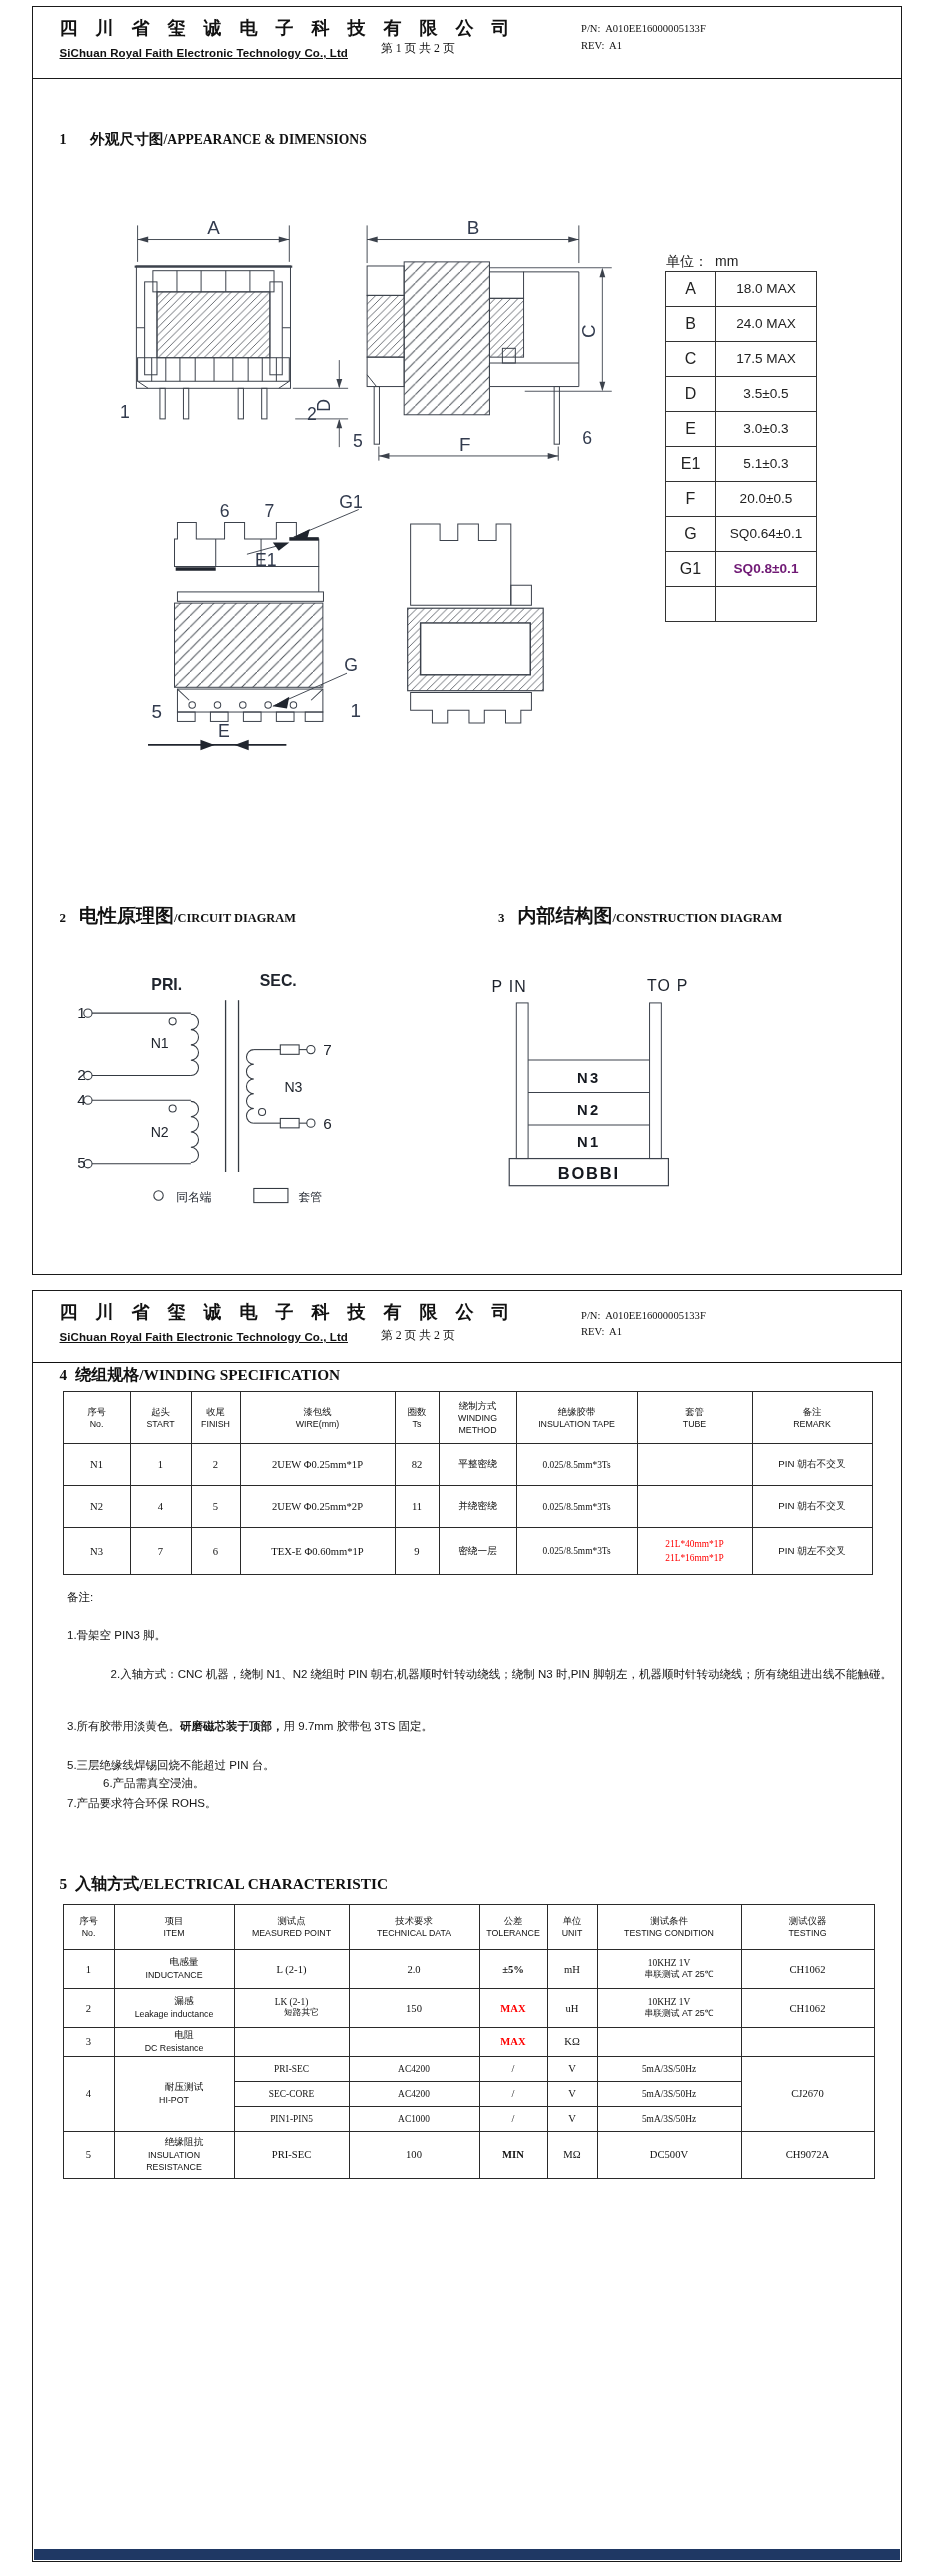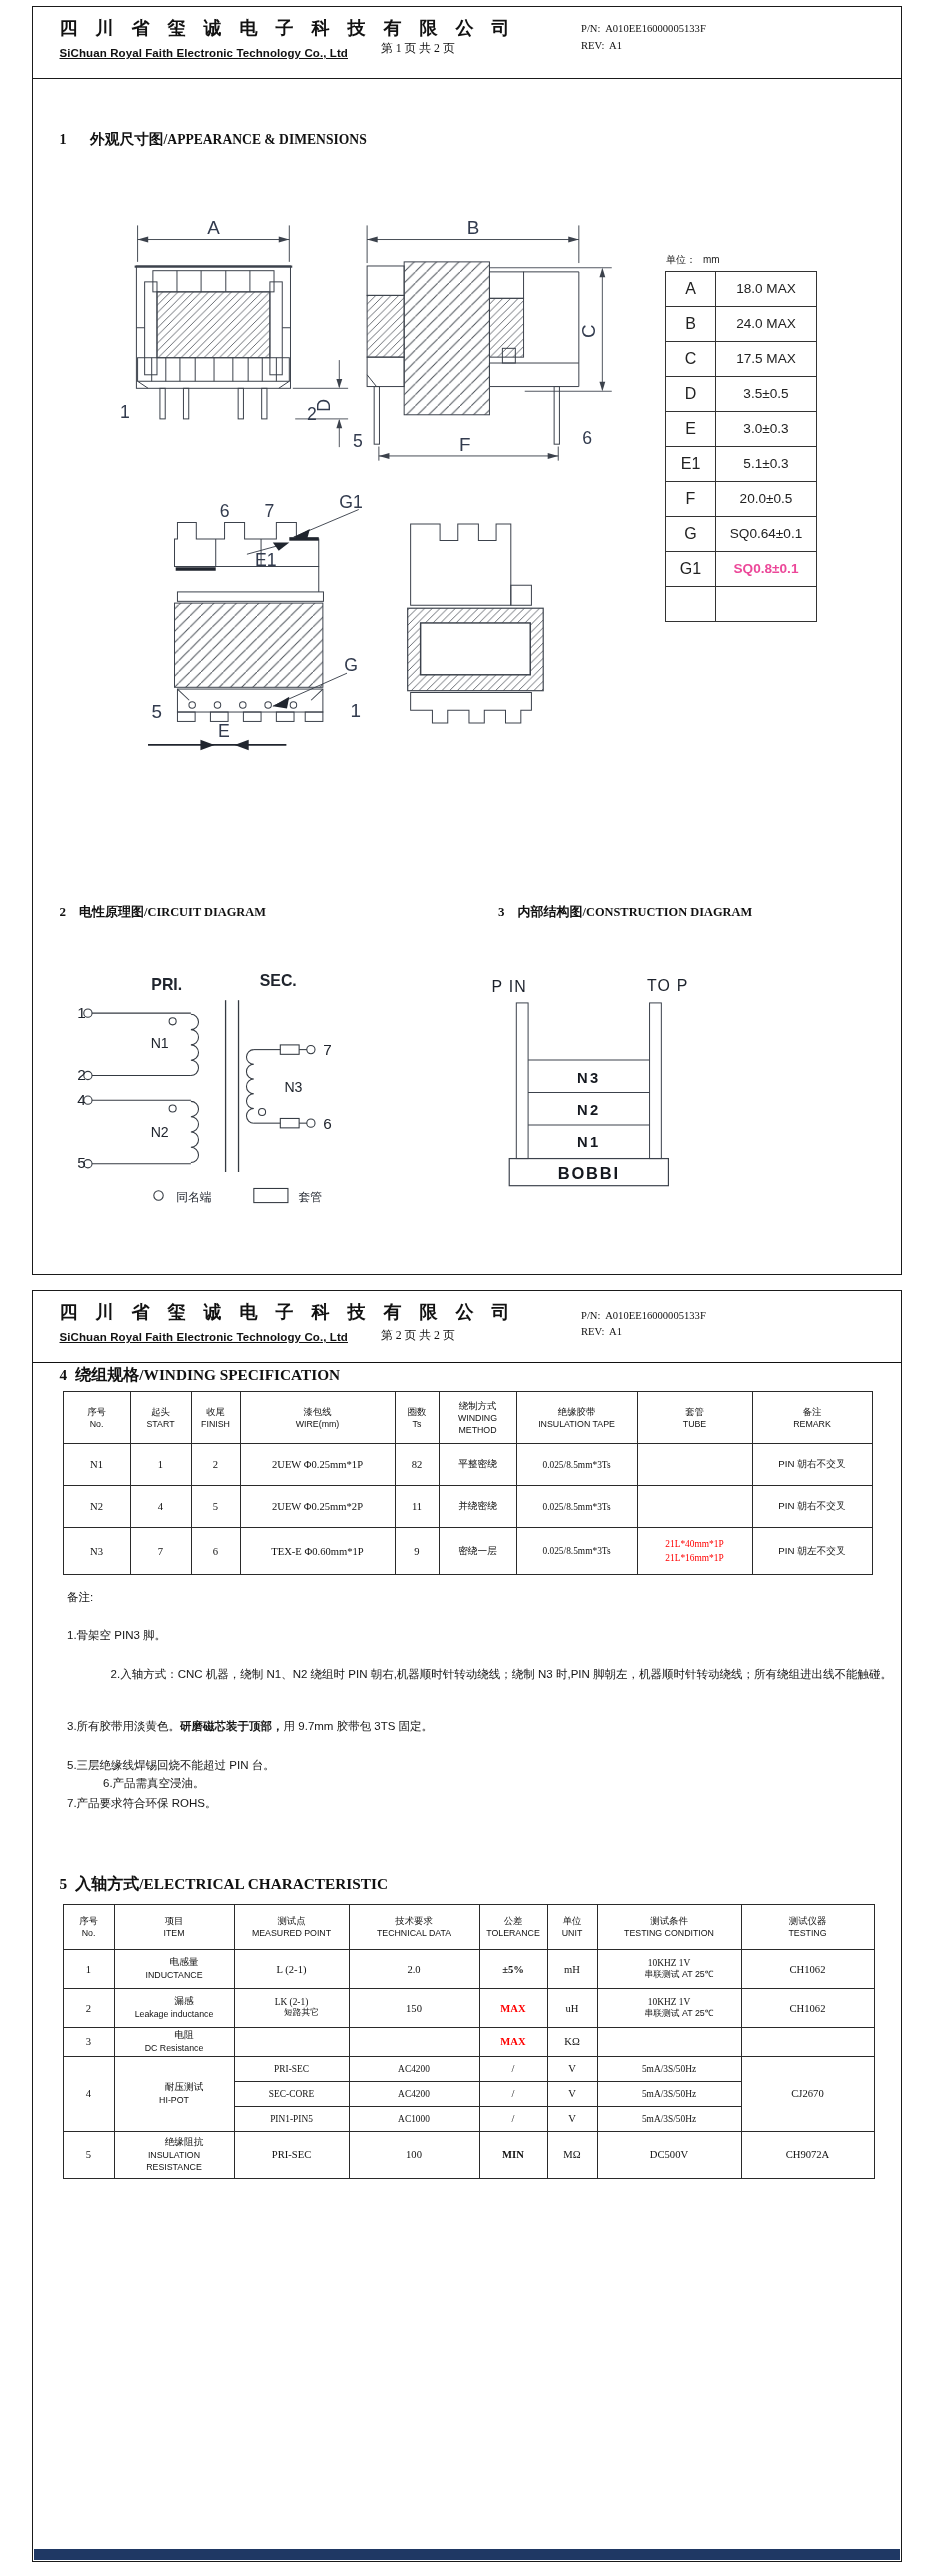--- a/index.html
+++ b/index.html
@@ -12,31 +12,31 @@
   .company-cn{position:absolute;left:26.5px;top:9.4px;font-size:18px;font-weight:bold;letter-spacing:6.5px;white-space:nowrap;}
   .company-en{position:absolute;left:26.5px;top:40px;font-size:11.5px;font-weight:bold;text-decoration:underline;letter-spacing:0.1px;white-space:nowrap;}
   .page-ind{position:absolute;left:348px;top:34px;font-size:11.8px;font-family:"Liberation Serif",serif;white-space:nowrap;}
   .pnblock{position:absolute;left:548px;top:14px;font-size:10.6px;font-family:"Liberation Serif",serif;line-height:1.6;white-space:nowrap;}
   
   .sec-title{position:absolute;white-space:nowrap;}
   .sec-num{font-family:"Liberation Serif",serif;font-weight:bold;font-size:14px;margin-right:23.6px;}
   .sec-cn{font-weight:bold;font-size:14.7px;}
   .sec-en{font-family:"Liberation Serif",serif;font-weight:bold;font-size:13.6px;}
   .sec-title.small .sec-num{margin-right:13px;font-size:13px;}
-  .sec-title.small .sec-cn{font-size:13px;text-align:center;}
+  .sec-title.small .sec-cn{font-size:19px;text-align:center;}
   .sec-title.small .sec-en{font-size:12.4px;}
   .sec-title.wide .sec-num{margin-right:8.2px;font-size:15.3px;}
   .sec-title.wide .sec-cn{font-size:16px;}
   .sec-title.wide .sec-en{font-size:15.3px;}
   
   .dimtab{border-collapse:collapse;table-layout:fixed;}
   .dimtab td{border:1px solid #333;text-align:center;vertical-align:middle;height:32px;}
   .dimtab td.k{font-size:16px;color:#222;}
   .dimtab td.v{font-size:13.6px;color:#222;}
-  .unit-label{font-size:10px;color:#222;}
+  .unit-label{font-size:14px;color:#222;}
   .bold{font-weight:bold;}
   
   .spec{border-collapse:collapse;table-layout:fixed;}
   .spec td,.spec th{border:0.9px solid #2a2a2a;text-align:center;vertical-align:middle;padding:1.2px 1.8px;}
   .spec th{font-weight:normal;}
   .h-cn{font-size:9.4px;line-height:13px;}
   .h-en{font-size:8.8px;line-height:12.4px;}
   .cell-serif{font-family:"Liberation Serif",serif;font-size:10.6px;}
   .cell-cn{font-size:9.7px;padding-left:20px;}
   .tube-line{font-family:"Liberation Serif",serif;font-size:9.4px;line-height:14px;}
@@ -267,21 +267,21 @@
         <tr>
             <td class="k">F</td>
             <td class="v">20.0±0.5</td>
           </tr>
         <tr>
             <td class="k">G</td>
             <td class="v">SQ0.64±0.1</td>
           </tr>
         <tr>
             <td class="k">G1</td>
-            <td class="v bold" style="color: #ec4899;">SQ0.8±0.1</td>
+            <td class="v bold" style="color: #701a75;">SQ0.8±0.1</td>
           </tr>
         <tr>
             <td class="k"></td>
             <td class="v"></td>
           </tr>
       </tbody>
     </table>
 
     <div class="sec-title small" style="left:26.5px;top:896px;">
       <span class="sec-num">2</span><span class="sec-cn">电性原理图</span><span class="sec-en">/CIRCUIT DIAGRAM</span>

